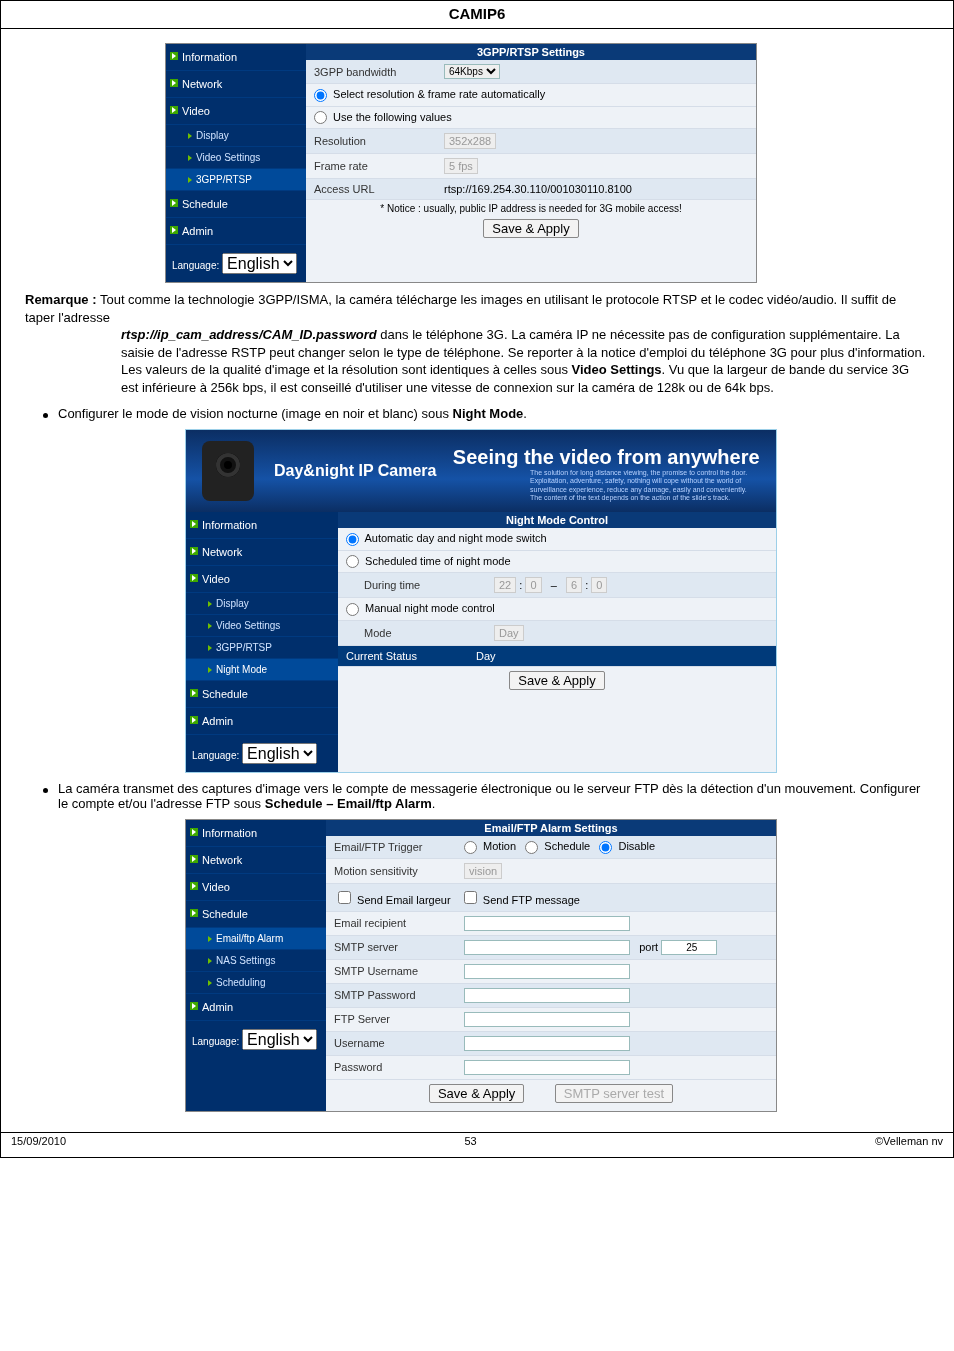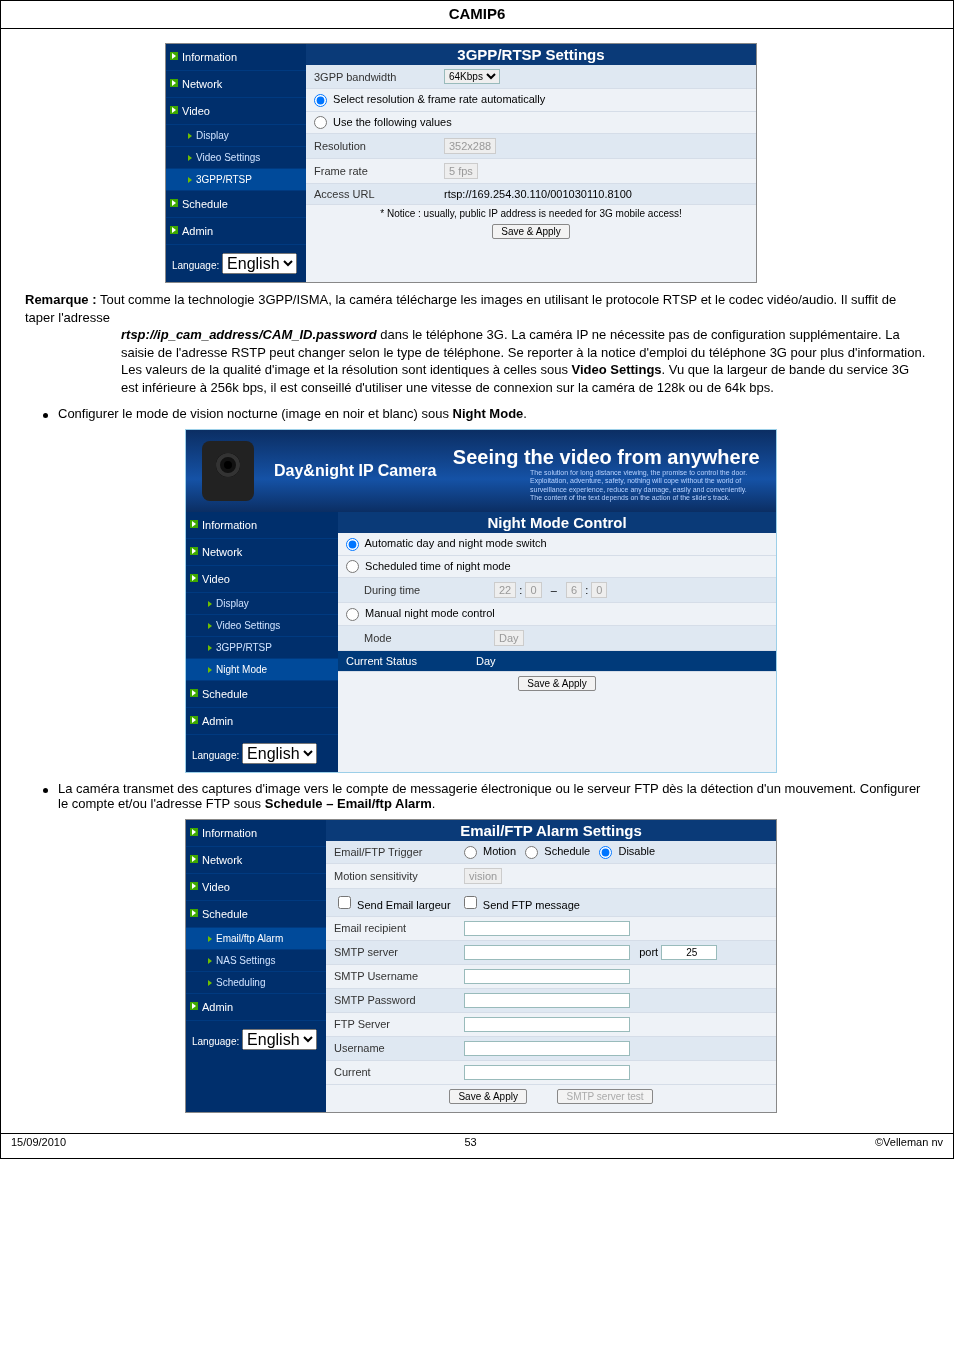--- a/index.html
+++ b/index.html
@@ -19,31 +19,31 @@
 .sidebar .item { padding: 7px 6px 7px 16px; border-bottom: 1px solid #003a80; position: relative; cursor: pointer; }
 .sidebar .sub { padding: 5px 6px 5px 22px; border-bottom: 1px solid #003a80; font-size: 10px; color: #cfe3ff; }
 .sidebar .sub.sel { background: #004a9a; color: #fff; }
 .sidebar .arrow { position: absolute; left: 4px; top: 8px; width: 8px; height: 8px; background: #3fa800; }
 .sidebar .arrow::after { content:''; position:absolute; left:2px; top:1px; width:0; height:0; border-left:4px solid #fff; border-top:3px solid transparent; border-bottom:3px solid transparent; }
 .sidebar .subarrow { display:inline-block; width:0; height:0; border-left:4px solid #6fbf00; border-top:3px solid transparent; border-bottom:3px solid transparent; margin-right:4px; }
 .lang { padding: 8px 6px; font-size: 10px; color: #fff; }
 .lang select { font-size: 16px; }
 
 .mainarea { flex: 1; background: #eef2f7; font-size: 11px; }
-.banner { background: #0a3a78; color: #fff; text-align: center; font-size: 15px; font-weight: bold; padding: 2px 0; }
+.banner { background: #0a3a78; color: #fff; text-align: center; font-size: 11px; font-weight: bold; padding: 2px 0; }
 .row { display: flex; align-items: center; border-bottom: 1px solid #d5dde8; padding: 4px 8px; }
 .rowd { background: #dfe8f2; }
 .rowl { background: #eef2f7; }
 .row .lbl { width: 130px; color: #333; }
 .row .val { flex: 1; }
 .notice { text-align: center; font-size: 10px; padding: 3px 0 1px 0; }
 .btnrow { text-align: center; padding: 4px 0 8px 0; }
 .mainarea input[type="radio"] { margin: 0 3px 0 0; vertical-align: middle; }
 .mainarea select, .mainarea input[type="text"], .mainarea input[type="password"] { font-size: 10px; border: 1px solid #9bb; }
-.mainarea button { font-size: 10px; border: 1px solid #888; background: #f3f3f3; padding: 1px 8px; border-radius: 2px; }
+.mainarea button { font-size: 13px; border: 1px solid #888; background: #f3f3f3; padding: 1px 8px; border-radius: 2px; }
 .disabled-sel { color:#999; background:#eee; border:1px solid #ccc; padding:1px 4px; display:inline-block; }
 
 .hero { height: 82px; background: linear-gradient(#0b2e63,#1552a6 60%,#0b2e63); display: flex; align-items: center; padding-left: 16px; position: relative; overflow:hidden; }
 .hero .cam { width: 52px; height: 60px; background: #222; border-radius: 8px; position: relative; }
 .hero .cam::after { content:''; position:absolute; top:12px; left:14px; width:24px; height:24px; background:#000; border-radius:50%; box-shadow: inset 0 0 0 4px #333, inset 0 0 0 8px #111; }
 .hero .title { margin-left: 20px; }
 .hero .brand { color:#fff; font-size:16px; font-weight: bold; }
 .hero .tag { color:#fff; font-size:20px; font-weight:bold; text-align:center; flex:1; margin-top:-28px; }
 .hero .fine { position:absolute; right:16px; bottom:10px; font-size:7px; color:#b6d1ff; line-height:1.2; text-align:left; width: 230px; }
 
@@ -218,21 +218,21 @@
           </div>
         <div class="row rowl">
             <span class="lbl">FTP Server</span>
             <span class="val"><input type="text" style="width: 160px;"></span>
           </div>
         <div class="row rowd">
             <span class="lbl">Username</span>
             <span class="val"><input type="text" style="width: 160px;"></span>
           </div>
         <div class="row rowl">
-            <span class="lbl">Current</span>
+            <span class="lbl">Password</span>
             <span class="val"><input type="password" style="width: 160px;"></span>
           </div>
         <div class="btnrow">
           <button>Save &amp; Apply</button>
           &nbsp;&nbsp;&nbsp;&nbsp;&nbsp;&nbsp;&nbsp;&nbsp;
           <button disabled="" style="color:#aaa;">SMTP server test</button>
         </div>
       </div>
     </div>
 

